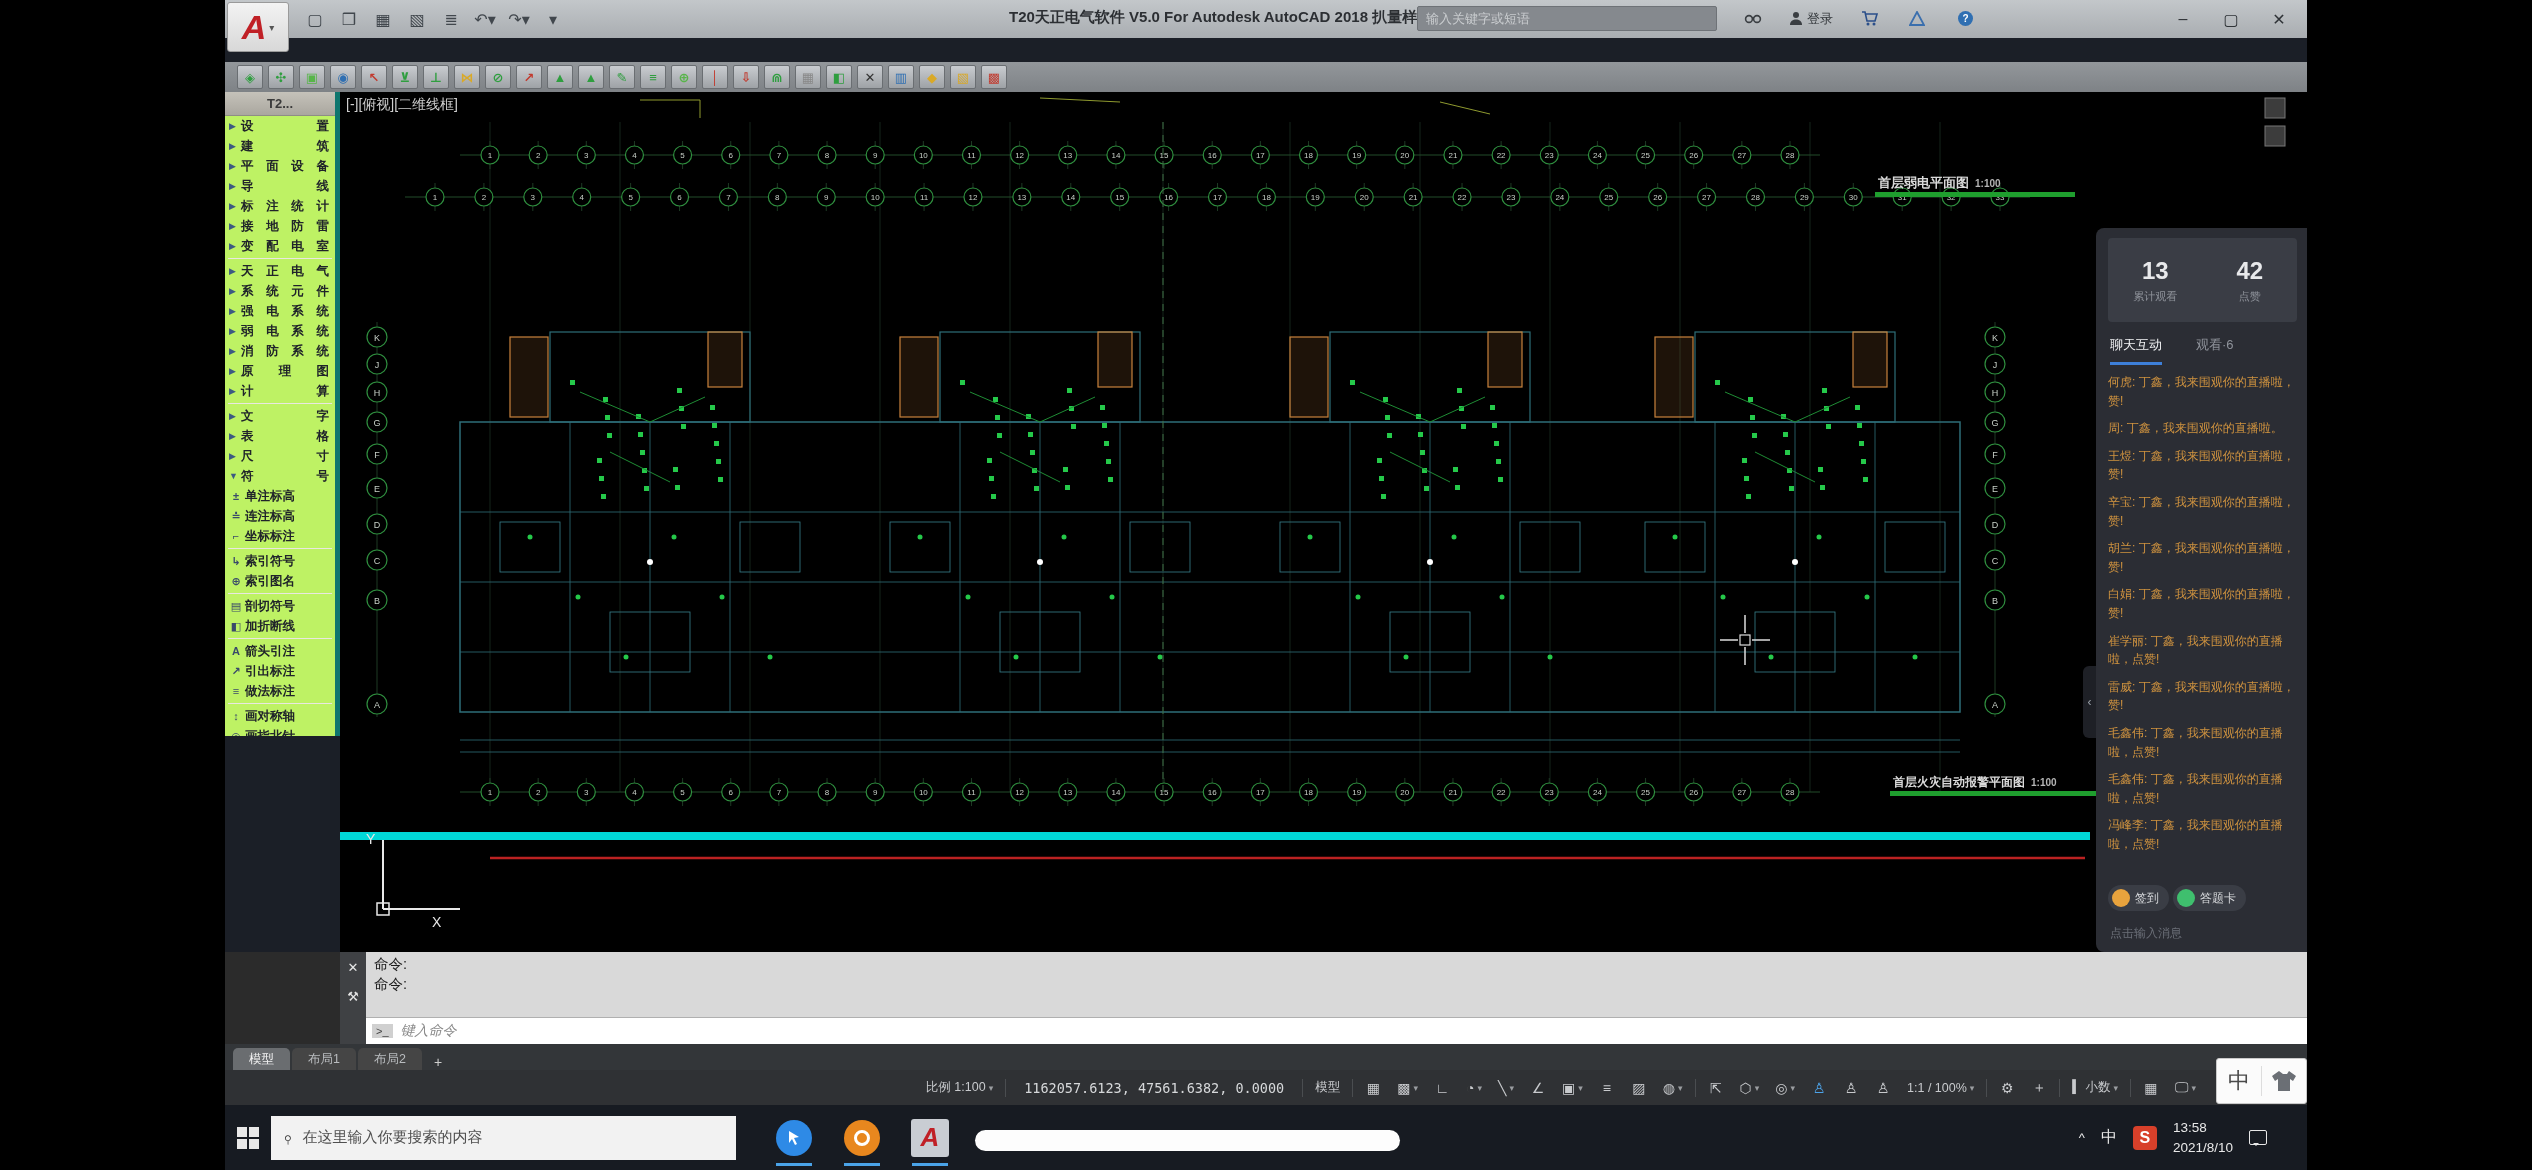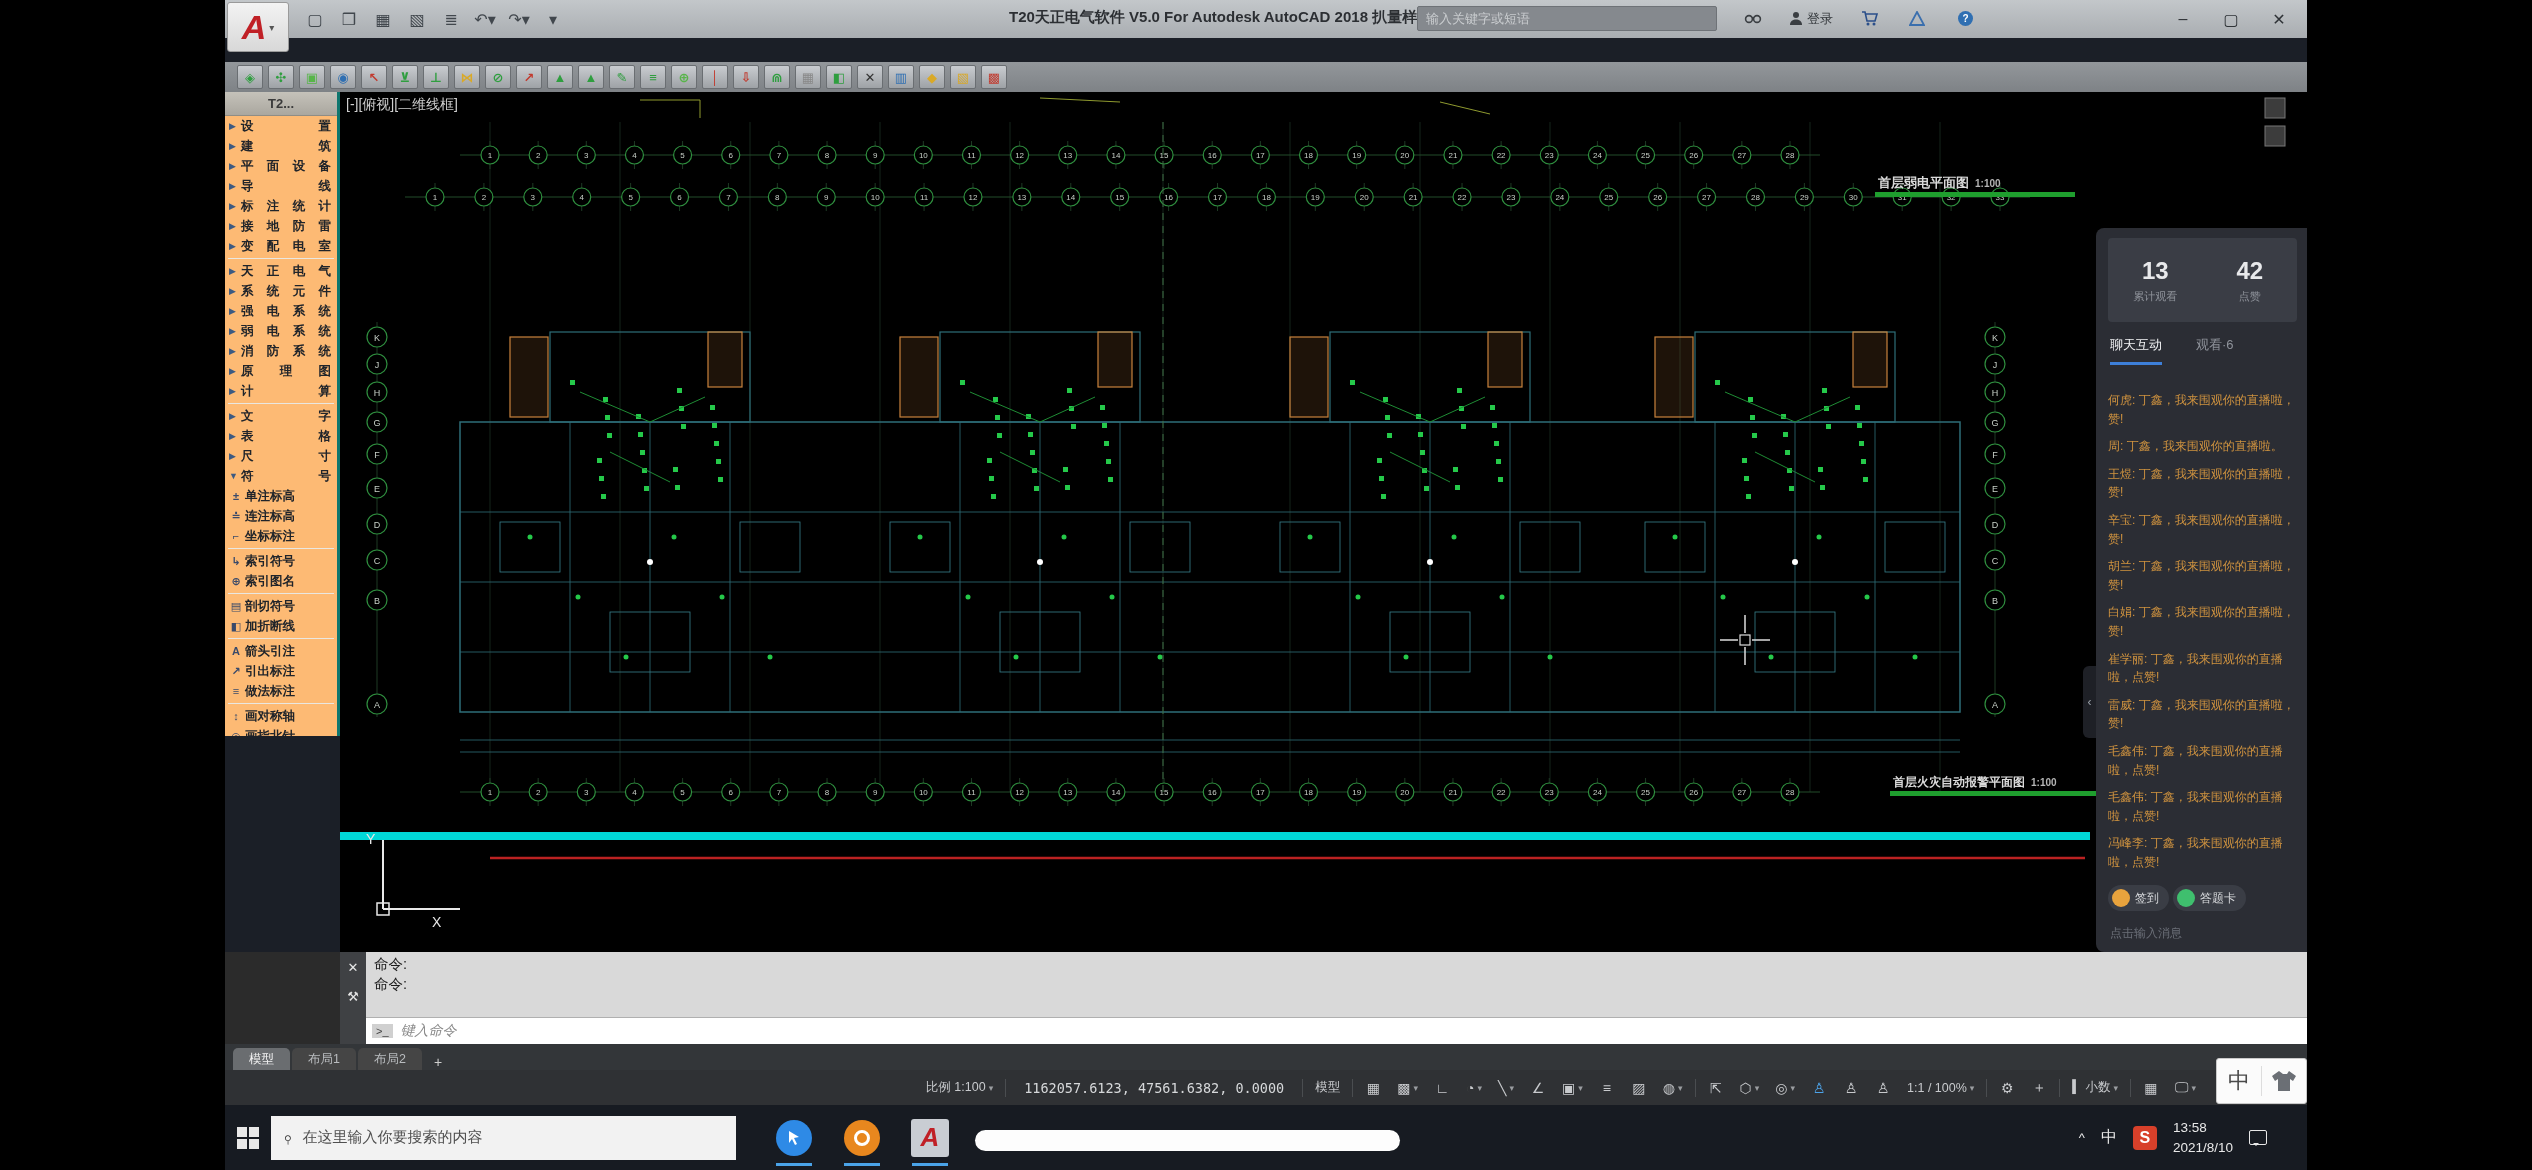--- a/index.html
+++ b/index.html
@@ -34,22 +34,22 @@
     background:linear-gradient(#5e6267,#46494d); display:flex; align-items:center; padding-left:86px; }
   .menu-item { color:#e8eaec; font-size:13px; padding:0 15px; height:100%; display:flex; align-items:center; }
   
   #toolbar { position:absolute; left:0; top:62px; width:100%; height:30px;
     background:linear-gradient(#93979b,#7e8286); display:flex; align-items:center; gap:5px; padding-left:12px; }
   .t-ico { width:26px; height:24px; border:1px solid #6a6e72; border-radius:2px;
     background:linear-gradient(#c9ccd0,#9ea2a6); display:flex; align-items:center; justify-content:center;
     font-size:13px; font-weight:bold; }
   .t-ico span { pointer-events:none; }
   
-  #palette { position:absolute; left:0; top:92px; width:115px; height:644px; background:#fdba74;
-    border-right:3px solid #0f766e; overflow:hidden; }
+  #palette { position:absolute; left:0; top:92px; width:115px; height:644px; background:#bef264;
+    border-right:5px solid #0f766e; overflow:hidden; }
   #palette-title { height:24px; background:linear-gradient(#c5c2ba,#aaa79f); border-bottom:1px solid #8f8d86;
     display:flex; align-items:center; justify-content:center; font-size:13px; font-weight:bold; color:#3a3a3a; }
   .p-row { height:20px; display:flex; align-items:center; padding:0 6px 0 4px; font-size:12.5px;
     font-weight:bold; color:#20242a; cursor:default; }
   .p-row .arr { color:#3c5a82; font-size:9px; width:12px; }
   .p-row .lbl { flex:1; text-align-last:justify; }
   .p-row.cmd .lbl { text-align-last:left; }
   .p-row .cico { width:14px; font-size:11px; color:#3a4a6a; margin-right:2px; text-align:center; }
   .p-sep { height:1px; background:#b8b5ad; border-bottom:1px solid #e9e7e1; margin:2px 3px; }
   
@@ -61,21 +61,21 @@
   
   #chat { position:absolute; left:1871px; top:228px; width:211px; height:724px;
     background:#2b2d34; border-radius:8px 0 0 8px; padding:10px 10px 8px 12px; display:flex; flex-direction:column; }
   #chat-stats { background:#3a3d45; border-radius:4px; height:84px; display:flex; align-items:center; }
   .stat { flex:1; text-align:center; }
   .stat .v { color:#e8e9eb; font-size:24px; font-weight:bold; }
   .stat .l { color:#8f939b; font-size:11px; margin-top:4px; }
   #chat-tabs { display:flex; gap:34px; margin:14px 2px 4px; }
   .c-tab { font-size:13px; color:#8f939b; padding-bottom:8px; }
   .c-tab.active { color:#f0f1f3; border-bottom:3px solid #3d7fd9; }
-  #chat-msgs { flex:1; overflow:hidden; margin-top:22px; }
+  #chat-msgs { flex:1; overflow:hidden; margin-top:4px; }
   .msg { color:#d0933f; font-size:12px; line-height:1.55; margin-bottom:9px; }
   #chat-actions { display:flex; gap:4px; margin:8px 0 10px; }
   .c-btn { background:#3a3d45; border-radius:13px; height:26px; padding:0 10px 0 4px;
     display:flex; align-items:center; gap:5px; color:#d6d8db; font-size:12px; }
   .coin { width:18px; height:18px; border-radius:50%; }
   #chat-input { color:#6b6f78; font-size:12px; padding:4px 2px 2px; }
   #chat-collapse { position:absolute; left:-13px; top:438px; width:13px; height:72px; background:#1e2026;
     border-radius:6px 0 0 6px; color:#9aa0a8; display:flex; align-items:center; justify-content:center; font-size:12px; }
   
   #cmd-filler { position:absolute; left:0; top:952px; width:115px; height:92px; background:#2b2b2b; }

